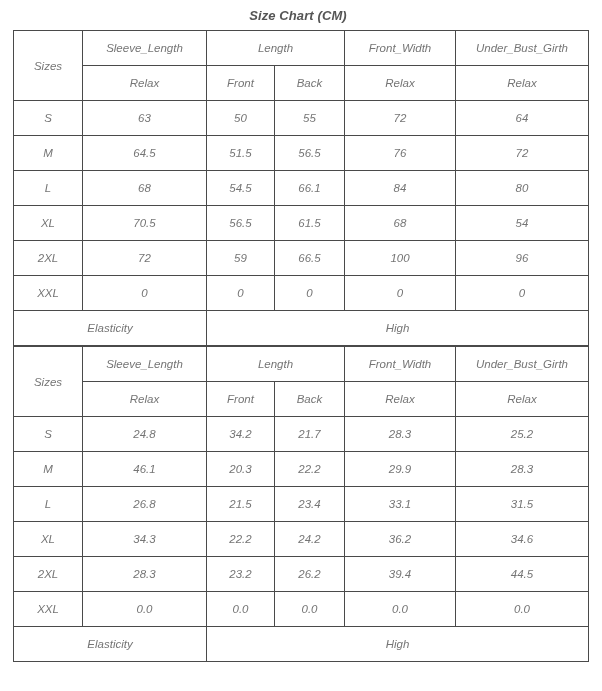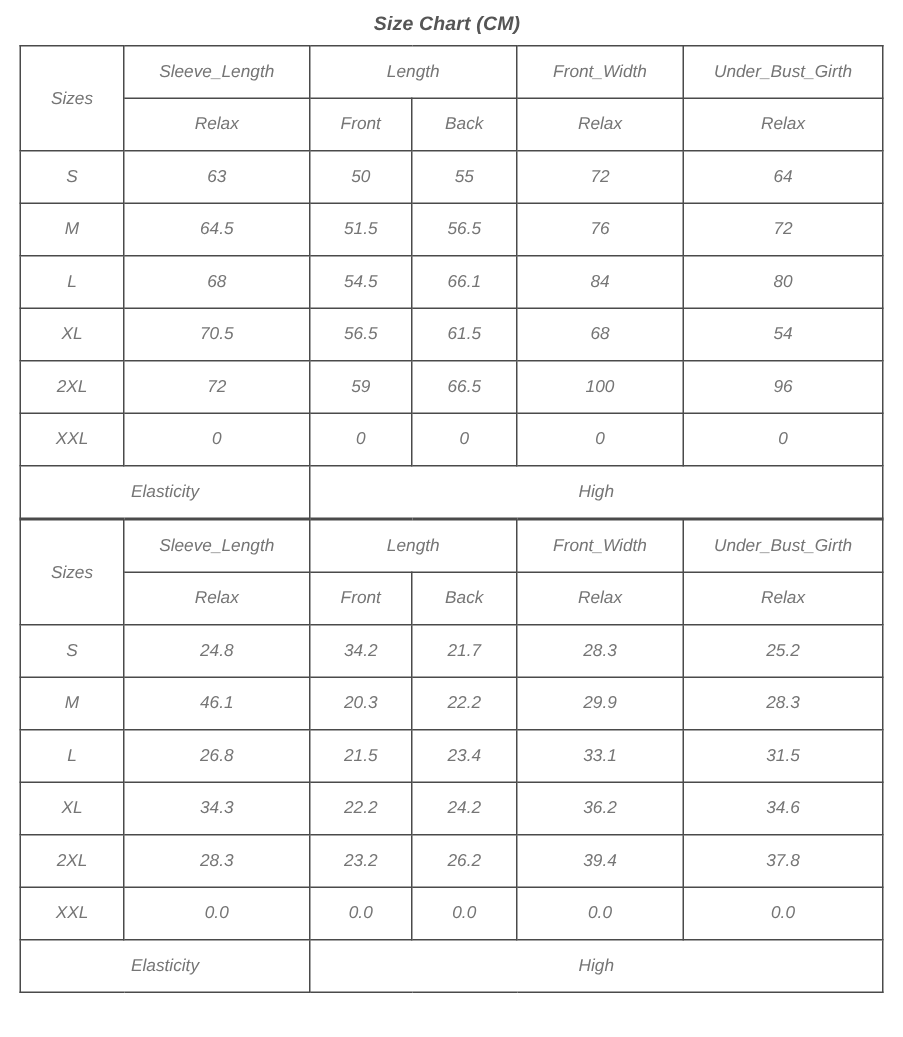--- a/index.html
+++ b/index.html
@@ -202,21 +202,21 @@
           <td>24.2</td>
           <td>36.2</td>
           <td>34.6</td>
         </tr>
         <tr>
           <td>2XL</td>
           <td>28.3</td>
           <td>23.2</td>
           <td>26.2</td>
           <td>39.4</td>
-          <td>37.8</td>
+          <td>44.5</td>
         </tr>
         <tr>
           <td>XXL</td>
           <td>0.0</td>
           <td>0.0</td>
           <td>0.0</td>
           <td>0.0</td>
           <td>0.0</td>
         </tr>
         <tr>

